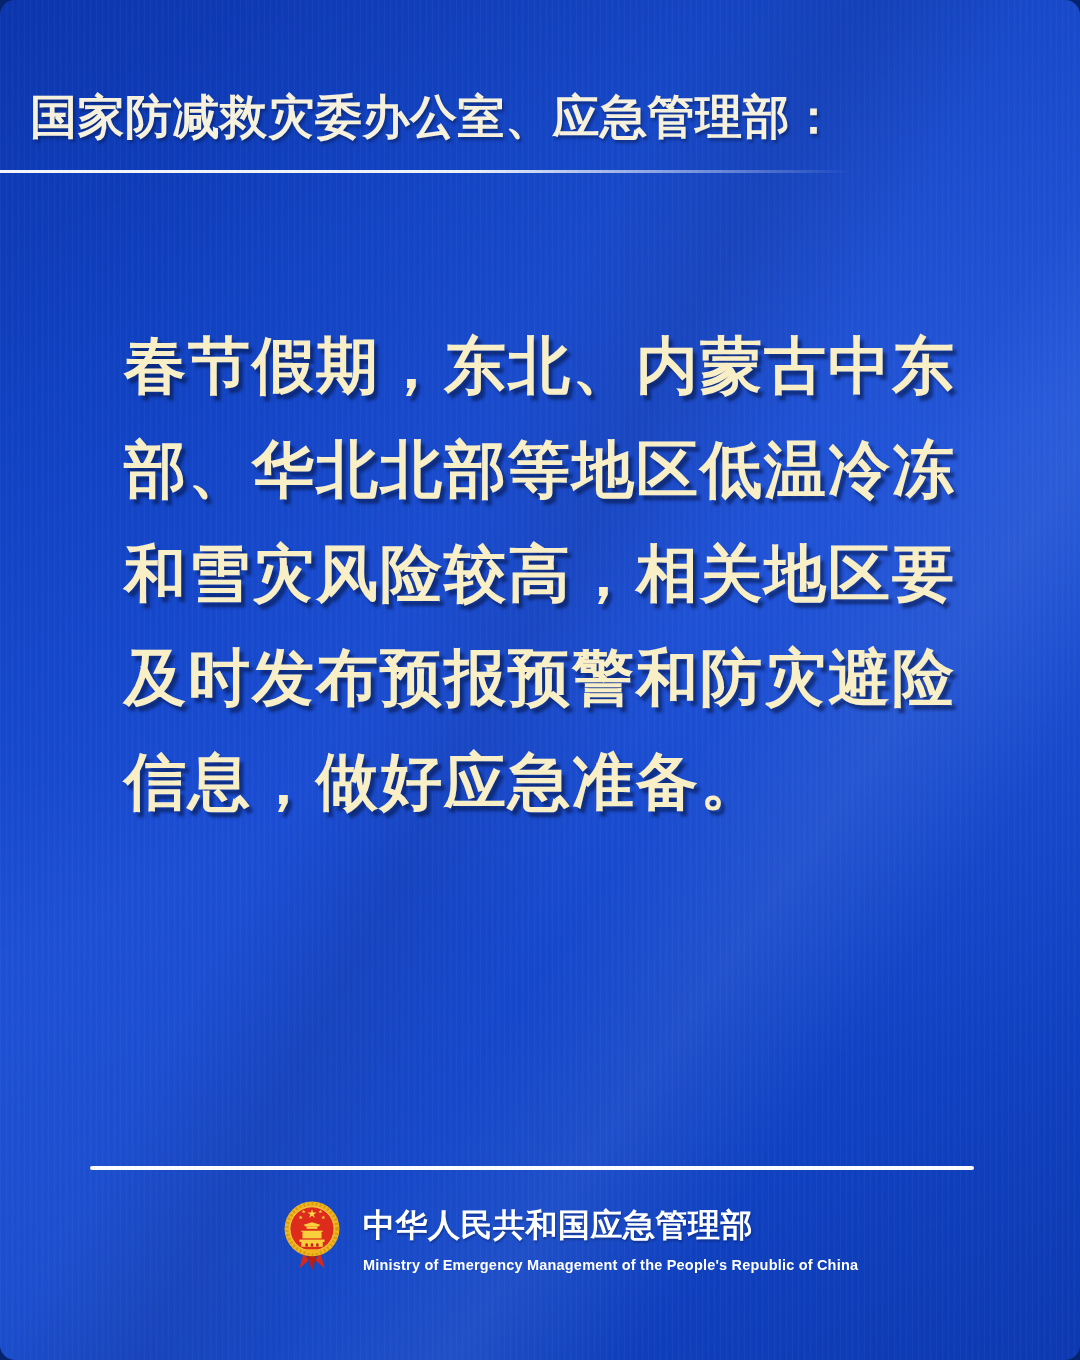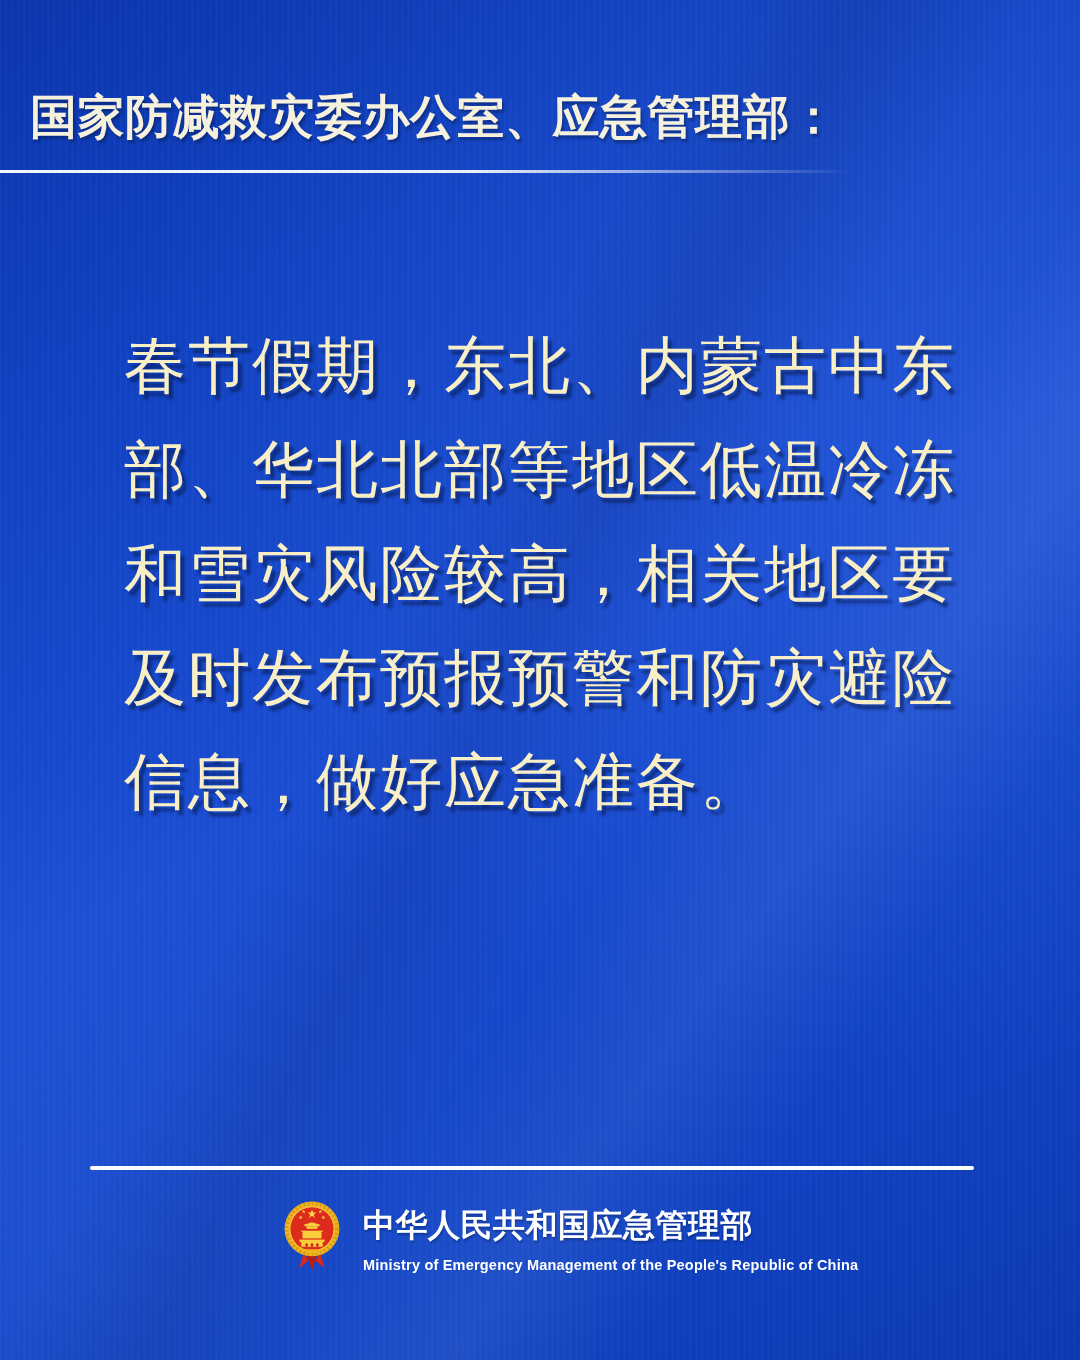--- a/index.html
+++ b/index.html
@@ -4,20 +4,21 @@
 <style>
   html, body { margin: 0; padding: 0; background: #06246e; }
   .poster {
     position: relative;
     width: 1080px;
     height: 1360px;
     overflow: hidden;
     background:
       linear-gradient(152deg, #0c36ae 0%, #1142c2 22%, #1b4ed4 50%, #1143c4 78%, #0d3ab2 100%);
     font-family: "Liberation Sans", sans-serif;
+    border-radius: 15px;
   }
   
   .poster::before {
     content: "";
     position: absolute; inset: 0;
     background:
       repeating-linear-gradient(90deg,
         rgba(255,255,255,0.03) 0 1px,
         rgba(0,0,0,0.0) 1px 3px,
         rgba(0,10,50,0.03) 3px 4px,
@@ -53,21 +54,21 @@
       rgba(255,255,255,0.95) 0%,
       rgba(255,255,255,0.92) 55%,
       rgba(255,255,255,0.35) 85%,
       rgba(255,255,255,0) 100%);
   }
 
   .body-text {
     left: 124px; top: 314px;
     width: 890px;
     font-size: 62px;
-    font-weight: normal;
+    font-weight: bold;
     line-height: 104px;
     letter-spacing: 2px;
     color: #f9efc7;
     white-space: pre-line;
     text-shadow: 4px 5px 3px rgba(6,20,64,0.55);
   }
 
   .divider-bottom {
     left: 90px; top: 1166px;
     width: 884px; height: 4px;

